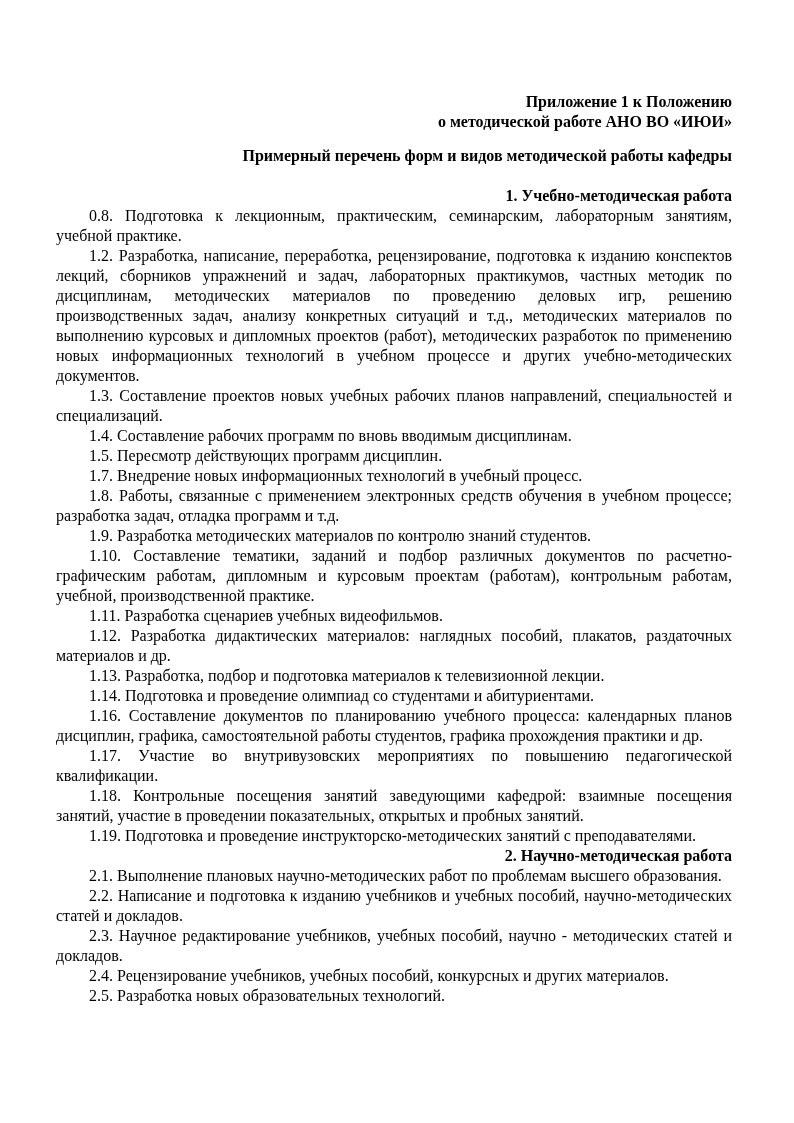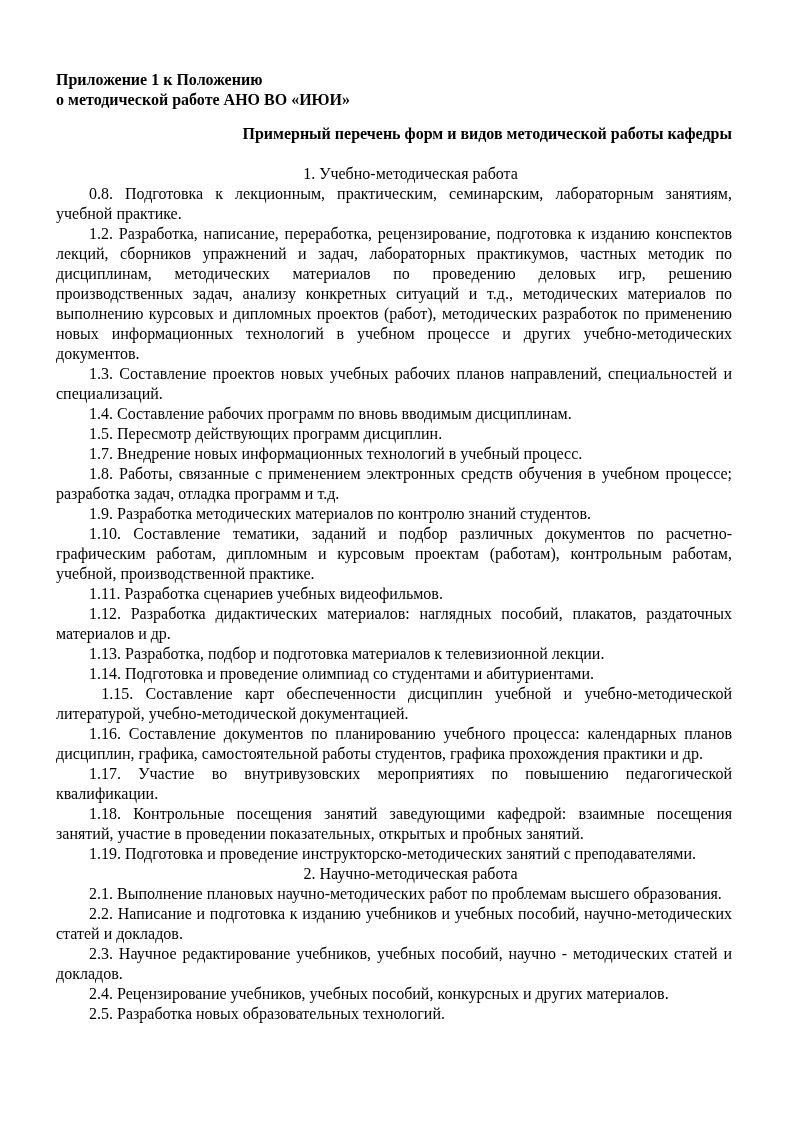--- a/index.html
+++ b/index.html
@@ -17,41 +17,42 @@
     overflow: hidden;
   }
   .page {
     box-sizing: border-box;
     width: 794px;
     height: 1123px;
     padding: 70px 62px 40px 56px;
     background: #ffffff;
   }
   .doc-header {
-    text-align: left;
+    text-align: right;
     font-weight: bold;
+    margin-top: 22px;
   }
   .doc-header div {
     line-height: 20px;
   }
   .spacer-sm { height: 14px; }
   .spacer-md { height: 20px; }
   .doc-title {
     text-align: right;
     font-weight: bold;
     line-height: 20px;
   }
   .doc-body p {
     margin: 0;
     padding: 0;
   }
   .heading {
-    font-weight: normal;
+    font-weight: bold;
     text-indent: 33px;
-    text-align: center;
+    text-align: right;
     line-height: 20px;
   }
   .para {
     text-indent: 33px;
     text-align: justify;
     line-height: 20px;
   }
 </style>
 </head>
 <body>
@@ -77,21 +78,20 @@
       <p class="para">1.4. Составление рабочих программ по вновь вводимым дисциплинам.</p>
       <p class="para">1.5. Пересмотр действующих программ дисциплин.</p>
       <p class="para">1.7. Внедрение новых информационных технологий в учебный процесс.</p>
       <p class="para">1.8. Работы, связанные с применением электронных средств обучения в учебном процессе; разработка задач, отладка программ и т.д.</p>
       <p class="para">1.9. Разработка методических материалов по контролю знаний студентов.</p>
       <p class="para">1.10. Составление тематики, заданий и подбор различных документов по расчетно-графическим работам, дипломным и курсовым проектам (работам), контрольным работам, учебной, производственной практике.</p>
       <p class="para">1.11. Разработка сценариев учебных видеофильмов.</p>
       <p class="para">1.12. Разработка дидактических материалов: наглядных пособий, плакатов, раздаточных материалов и др.</p>
       <p class="para">1.13. Разработка, подбор и подготовка материалов к телевизионной лекции.</p>
       <p class="para">1.14. Подготовка и проведение олимпиад со студентами и абитуриентами.</p>
-      <p class="para">&nbsp;1.15. Составление карт обеспеченности дисциплин учебной и учебно-методической литературой, учебно-методической документацией.</p>
       <p class="para">1.16. Составление документов по планированию учебного процесса: календарных планов дисциплин, графика, самостоятельной работы студентов, графика прохождения практики и др.</p>
       <p class="para">1.17. Участие во внутривузовских мероприятиях по повышению педагогической квалификации.</p>
       <p class="para">1.18. Контрольные посещения занятий заведующими кафедрой: взаимные посещения занятий, участие в проведении показательных, открытых и пробных занятий.</p>
       <p class="para">1.19. Подготовка и проведение инструкторско-методических занятий с преподавателями.</p>
       <p class="heading">2. Научно-методическая работа</p>
       <p class="para">2.1. Выполнение плановых научно-методических работ по проблемам высшего образования.</p>
       <p class="para">2.2. Написание и подготовка к изданию учебников и учебных пособий, научно-методических статей и докладов.</p>
       <p class="para">2.3. Научное редактирование учебников, учебных пособий, научно - методических статей и докладов.</p>
       <p class="para">2.4. Рецензирование учебников, учебных пособий, конкурсных и других материалов.</p>
       <p class="para">2.5. Разработка новых образовательных технологий.</p>

